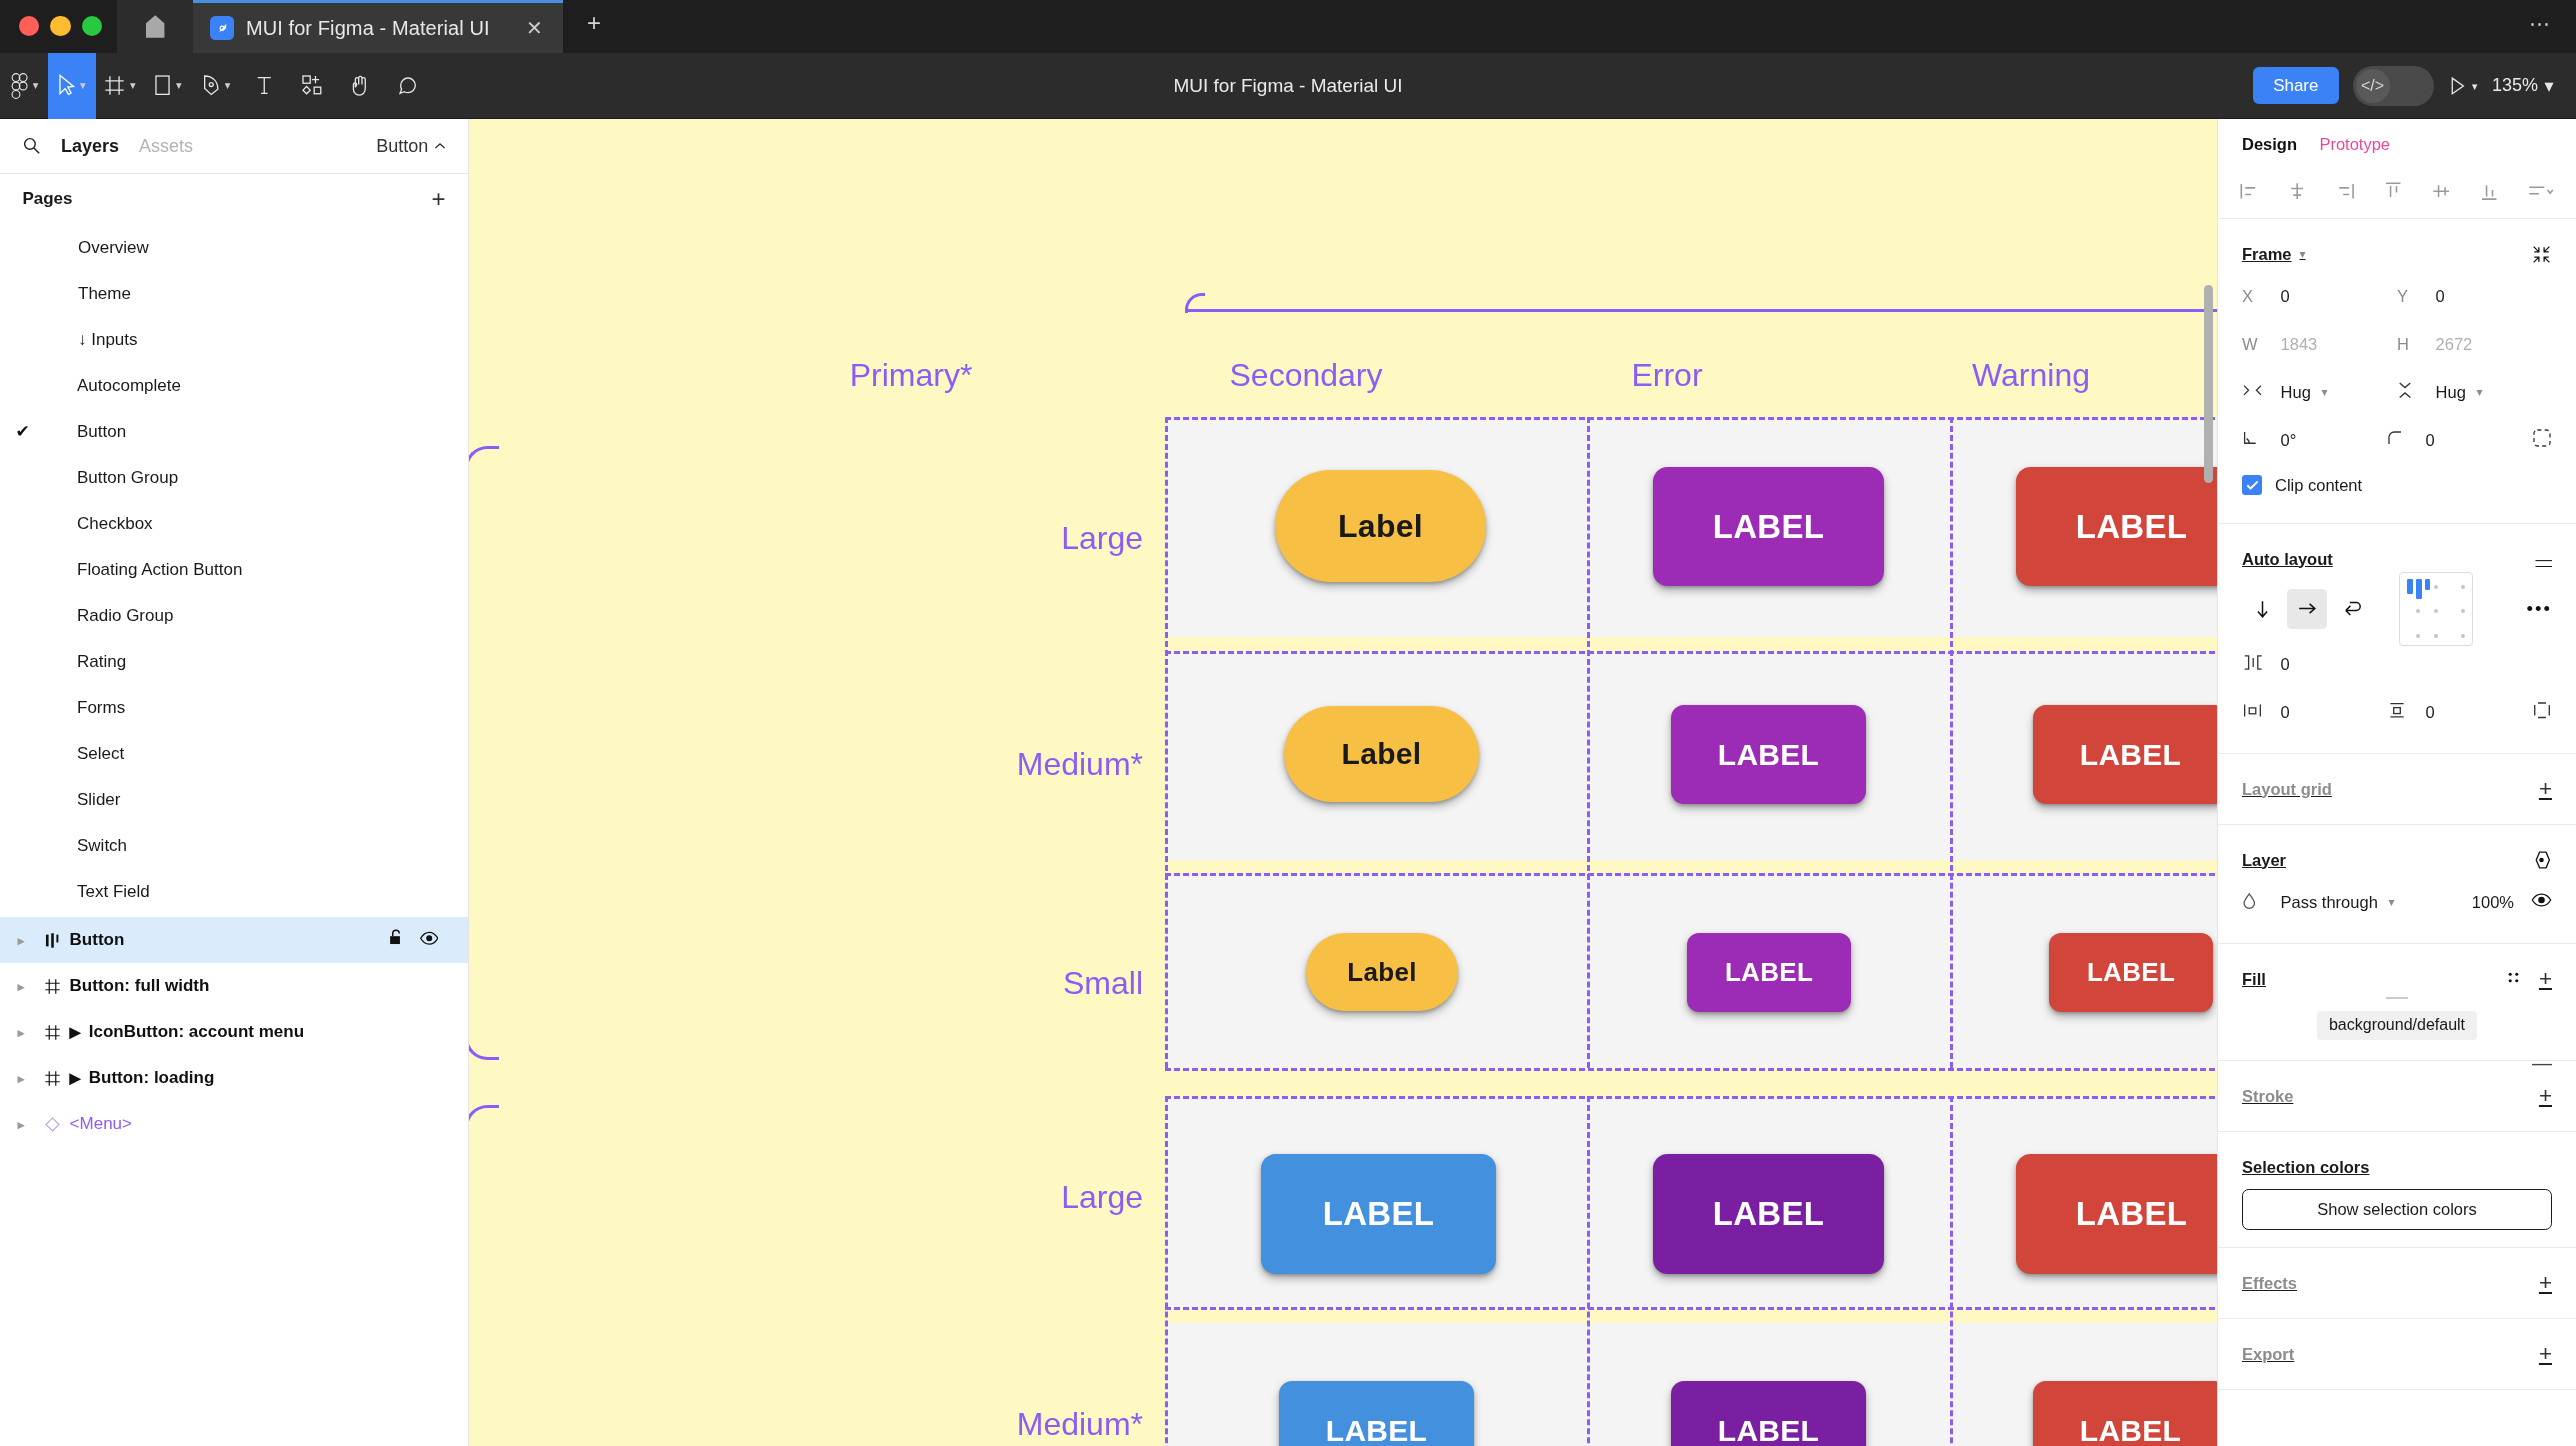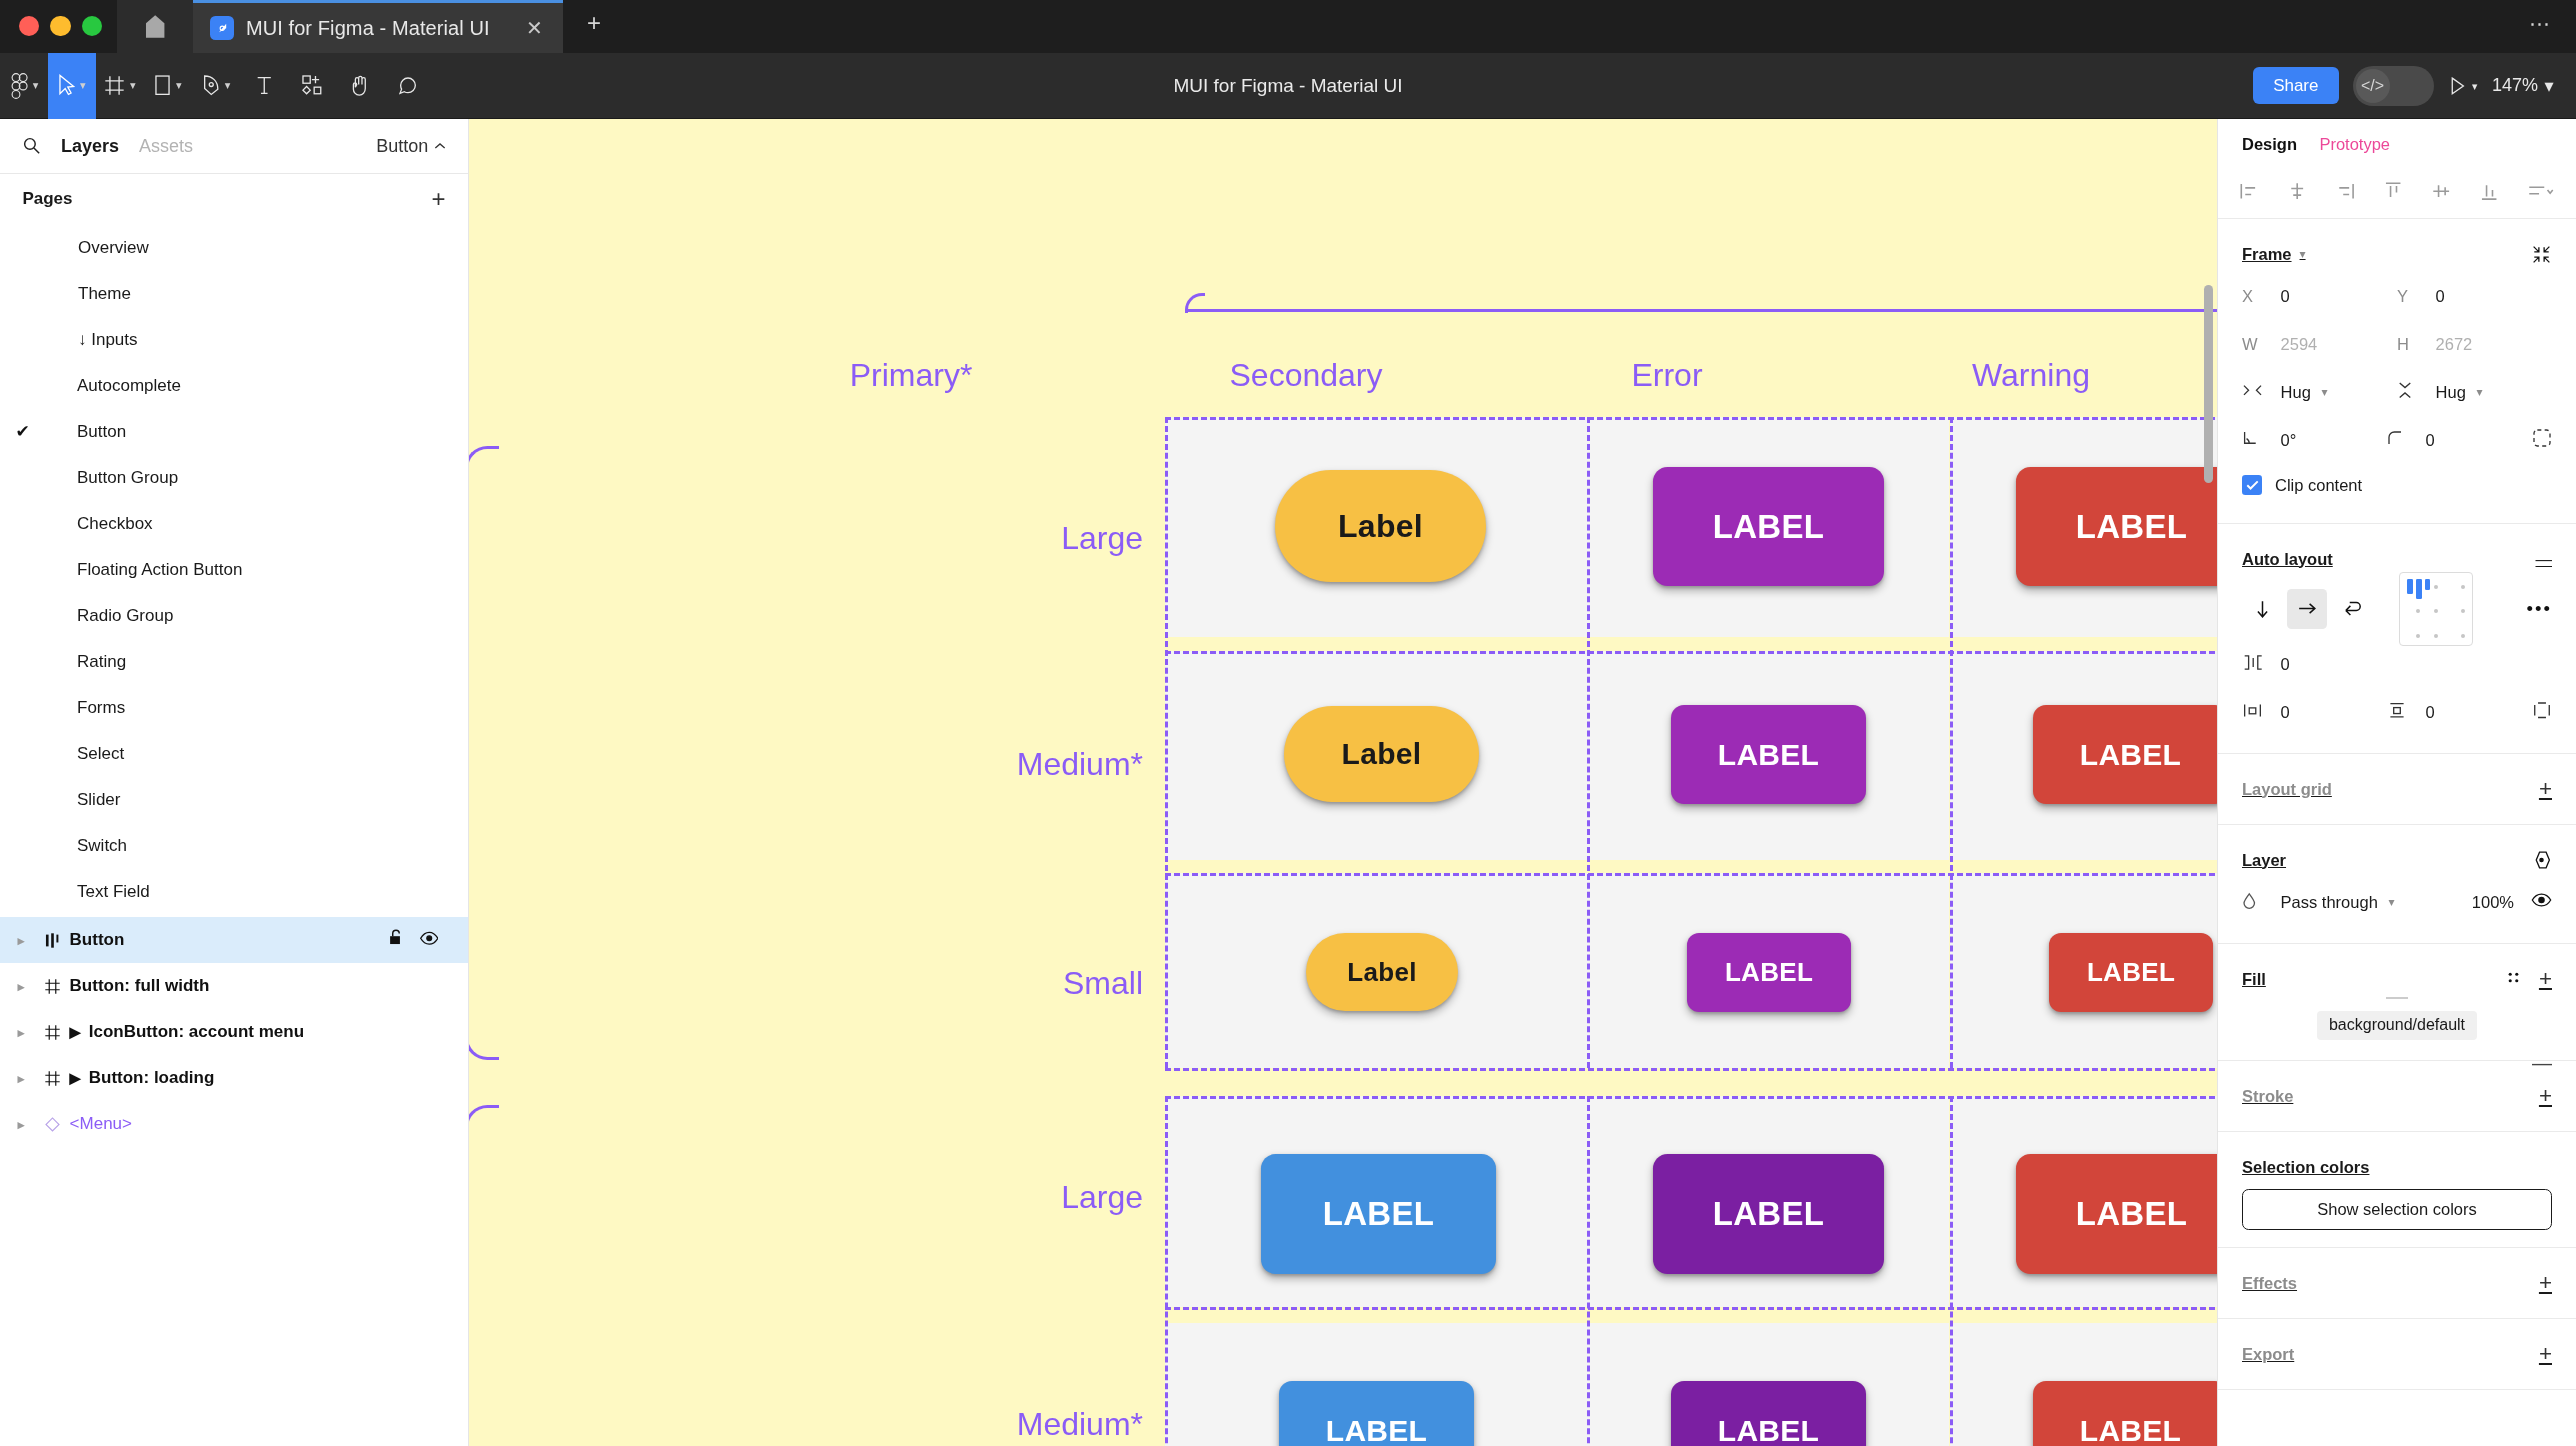--- a/index.html
+++ b/index.html
@@ -278,21 +278,21 @@
       <div class="code-toggle">
         <div class="code-knob">&lt;/&gt;</div>
       </div>
       <div class="play-grp">
         <svg width="17" height="20" viewBox="0 0 26 30" fill="none" stroke="#e8e8e8" stroke-width="2">
             <path d="M5 3 L22 15 L5 27 Z"></path>
           </svg>
         <span class="chev">▾</span>
       </div>
       <div class="zoom-grp">
-        <span>147%</span>
+        <span>135%</span>
         <span class="chev">▾</span>
       </div>
     </div>
   </div>
 
   <div class="body">
 
     <div class="left">
       <div class="left-tabs">
         <span>
@@ -585,21 +585,21 @@
             <span class="v">0</span>
           </span>
           <span class="fld">
             <span class="k">Y</span>
             <span class="v">0</span>
           </span>
         </div>
         <div class="fld-row">
           <span class="fld">
             <span class="k">W</span>
-            <span class="v dim">2594</span>
+            <span class="v dim">1843</span>
           </span>
           <span class="fld">
             <span class="k">H</span>
             <span class="v dim">2672</span>
           </span>
         </div>
         <div class="fld-row">
           <span class="fld">
             <span class="k">
               <svg width="21" height="14.5" viewBox="0 0 32 22" fill="none" stroke="#333" stroke-width="2">

